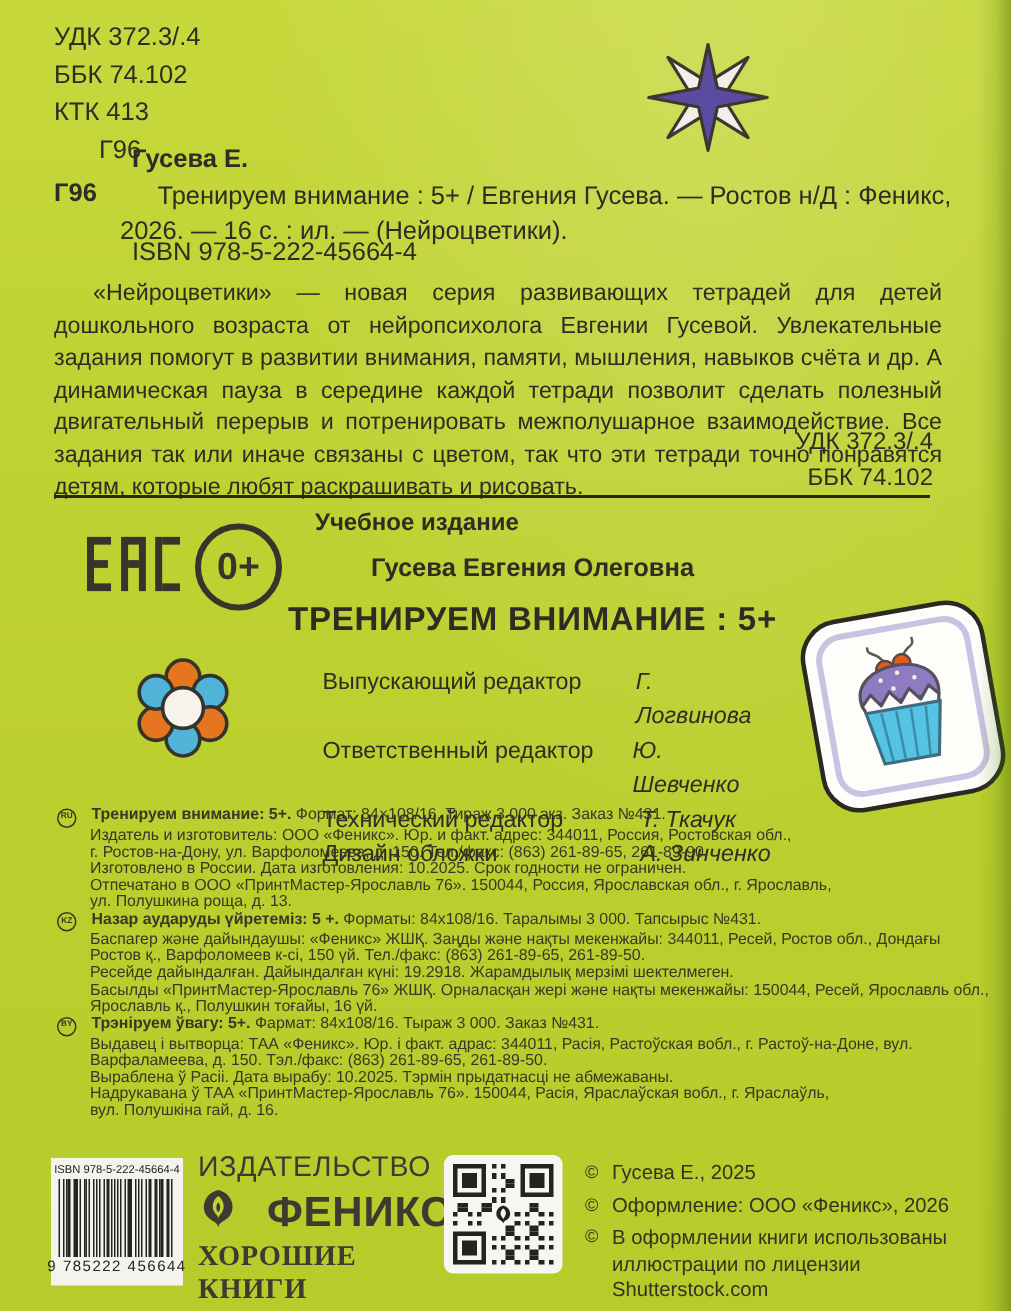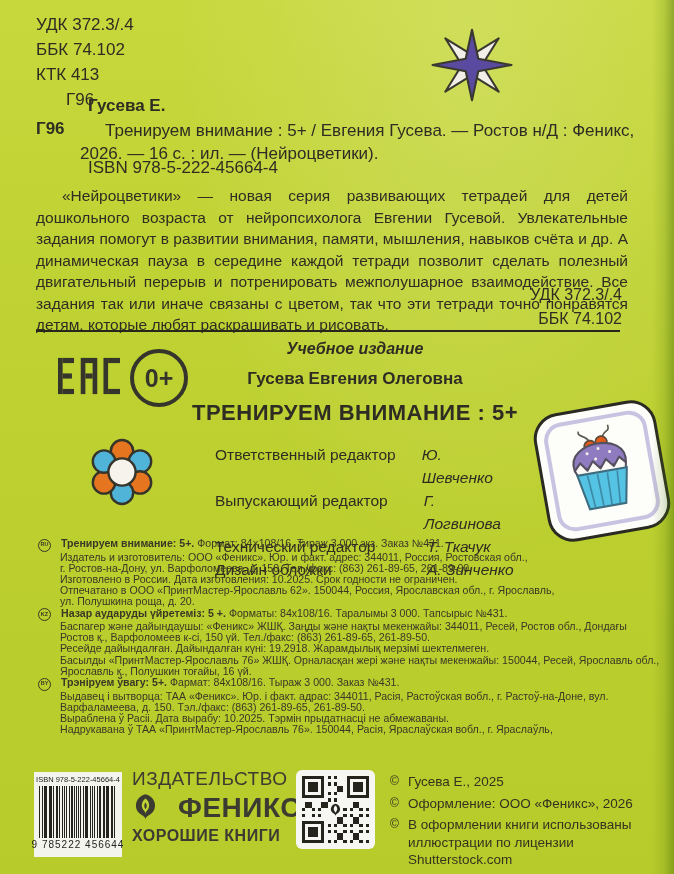--- a/index.html
+++ b/index.html
@@ -28,21 +28,21 @@
          padding-left:28px;text-indent:25px;box-sizing:border-box;}
   .isbn{top:158px;left:88px;font-size:17px;}
   .annotation{top:185px;left:36px;width:592px;font-size:15.5px;line-height:21.5px;
               text-align:justify;text-indent:26px;}
   .udk-right{top:283px;left:300px;width:322px;text-align:right;font-size:16px;line-height:24px;}
   .rule{top:330px;left:36px;width:584px;height:2px;background:#26261d;}
   
   .eac{top:347px;left:58px;width:62px;height:58px;}
   .age-circle{top:349px;left:130px;width:50px;height:50px;border:4px solid #35352c;border-radius:50%;
               display:flex;align-items:center;justify-content:center;font-size:25px;font-weight:bold;color:#35352c;}
-  .edition-type{top:340px;left:210px;width:290px;text-align:center;font-size:16px;font-style:italic;font-weight:600;}
+  .edition-type{top:340px;left:210px;width:290px;font-size:16px;font-weight:600;}
   .author-full{top:369px;left:185px;width:340px;text-align:center;font-size:17px;font-weight:bold;}
   .book-title{top:400px;left:135px;width:440px;text-align:center;font-size:22px;font-weight:bold;letter-spacing:0.5px;}
   .flower{top:432px;left:82px;width:80px;height:80px;}
   .staff{top:443px;left:215px;width:300px;font-size:15.5px;line-height:23px;}
   .staff-row{display:flex;}
   .staff-role{width:212px;}
   .staff-name{font-style:italic;}
   .cupcake-card{top:406px;left:540px;width:118px;height:124px;background:#fdfdfa;border:3px solid #2a2a22;
                 border-radius:26px;transform:rotate(-10deg);box-shadow:0 0 0 0;}
   .cupcake-inner{position:absolute;inset:7px;border:4px solid #c9c3e2;border-radius:18px;}
@@ -60,21 +60,21 @@
   .barcode-box{top:772px;left:34px;width:88px;height:85px;background:#f4f4ef;display:flex;
                flex-direction:column;align-items:center;padding:3px 4px;box-sizing:border-box;}
   .barcode-isbn{font-size:7.5px;white-space:nowrap;color:#222;}
   .bars{height:52px;width:78px;margin-top:2px;display:flex;align-items:stretch;}
   .bars span{background:#24241d;display:block;height:100%;}
   .barcode-digits{font-size:10px;letter-spacing:1px;white-space:nowrap;color:#222;margin-top:1px;}
   .publisher{top:768px;left:132px;width:165px;color:#3b3b31;}
   .pub-line1{font-size:19px;font-weight:500;letter-spacing:0.5px;}
   .pub-line2{display:flex;align-items:center;margin-top:2px;}
   .pub-name{font-size:28px;font-weight:bold;letter-spacing:0.5px;margin-left:19px;}
-  .pub-line3{font-size:16px;font-weight:bold;letter-spacing:0.5px;margin-top:3px;}
+  .pub-line3{font-size:19px;font-weight:bold;letter-spacing:0.5px;margin-top:3px;font-family:Liberation Serif, serif;}
   .qr-box{top:770px;left:296px;width:79px;height:79px;background:#f6f6f2;border-radius:6px;
           display:flex;align-items:center;justify-content:center;}
   .qr-grid{position:relative;width:67px;height:67px;}
   .qr-grid i{position:absolute;background:#24241d;}
   .qr-center{position:absolute;left:25px;top:25px;width:17px;height:17px;background:#f6f6f2;
              display:flex;align-items:center;justify-content:center;}
   .copyrights{top:773px;left:390px;width:272px;font-size:13.5px;line-height:17.5px;color:#33331f;}
   .cp-row{display:flex;margin-bottom:4px;}
   .cp-sym{flex:0 0 18px;font-size:12px;}
   .cp-text{flex:1;}
@@ -142,26 +142,26 @@
         <circle cx="50" cy="76" r="14" fill="#4fb4d8"></circle>
         <circle cx="27.5" cy="63" r="14" fill="#e5761f"></circle>
         <circle cx="27.5" cy="37" r="14" fill="#4fb4d8"></circle>
         <circle cx="50" cy="50" r="17" fill="#f5f3ec"></circle>
       </g>
     </svg>
   </div>
 
   <div class="abs staff" id="staff">
       <div class="staff-row">
+        <span class="staff-role">Выпускающий редактор</span>
+        <span class="staff-name">Г. Логвинова</span>
+      </div>
+      <div class="staff-row">
         <span class="staff-role">Ответственный редактор</span>
         <span class="staff-name">Ю. Шевченко</span>
-      </div>
-      <div class="staff-row">
-        <span class="staff-role">Выпускающий редактор</span>
-        <span class="staff-name">Г. Логвинова</span>
       </div>
       <div class="staff-row">
         <span class="staff-role">Технический редактор</span>
         <span class="staff-name">Т. Ткачук</span>
       </div>
       <div class="staff-row">
         <span class="staff-role">Дизайн обложки</span>
         <span class="staff-name">А. Зинченко</span>
       </div>
     </div>
@@ -193,22 +193,22 @@
 
   <div class="abs imprint" id="imprint">
       <div class="imprint-block">
         <div class="imprint-line first">
           <span class="badge">RU</span>
           <span><span class="b">Тренируем внимание: 5+.</span> Формат: 84×108/16. Тираж 3 000 экз. Заказ №431.</span>
         </div>
         <div class="imprint-line">Издатель и изготовитель: ООО «Феникс». Юр. и факт. адрес: 344011, Россия, Ростовская обл.,</div>
         <div class="imprint-line">г. Ростов-на-Дону, ул. Варфоломеева, д. 150. Тел./факс: (863) 261-89-65, 261-89-90.</div>
         <div class="imprint-line">Изготовлено в России. Дата изготовления: 10.2025. Срок годности не ограничен.</div>
-        <div class="imprint-line">Отпечатано в ООО «ПринтМастер-Ярославль 62». 150044, Россия, Ярославская обл., г. Ярославль,</div>
-        <div class="imprint-line">ул. Полушкина роща, д. 20.</div>
+        <div class="imprint-line">Отпечатано в ООО «ПринтМастер-Ярославль 76». 150044, Россия, Ярославская обл., г. Ярославль,</div>
+        <div class="imprint-line">ул. Полушкина роща, д. 13.</div>
       </div>
       <div class="imprint-block">
         <div class="imprint-line first">
           <span class="badge">KZ</span>
           <span><span class="b">Назар аударуды үйретеміз: 5 +.</span> Форматы: 84х108/16. Таралымы 3 000. Тапсырыс №431.</span>
         </div>
         <div class="imprint-line">Баспагер және дайындаушы: «Феникс» ЖШҚ. Заңды және нақты мекенжайы: 344011, Ресей, Ростов обл., Дондағы</div>
         <div class="imprint-line">Ростов қ., Варфоломеев к-сі, 150 үй. Тел./факс: (863) 261-89-65, 261-89-50.</div>
         <div class="imprint-line">Ресейде дайындалған. Дайындалған күні: 19.2918. Жарамдылық мерзімі шектелмеген.</div>
         <div class="imprint-line">Басылды «ПринтМастер-Ярославль 76» ЖШҚ. Орналасқан жері және нақты мекенжайы: 150044, Ресей, Ярославль обл.,</div>
@@ -216,20 +216,21 @@
       </div>
       <div class="imprint-block">
         <div class="imprint-line first">
           <span class="badge">BY</span>
           <span><span class="b">Трэніруем ўвагу: 5+.</span> Фармат: 84х108/16. Тыраж 3 000. Заказ №431.</span>
         </div>
         <div class="imprint-line">Выдавец і вытворца: ТАА «Феникс». Юр. і факт. адрас: 344011, Расія, Растоўская вобл., г. Растоў-на-Доне, вул.</div>
         <div class="imprint-line">Варфаламеева, д. 150. Тэл./факс: (863) 261-89-65, 261-89-50.</div>
         <div class="imprint-line">Выраблена ў Расіі. Дата вырабу: 10.2025. Тэрмін прыдатнасці не абмежаваны.</div>
         <div class="imprint-line">Надрукавана ў ТАА «ПринтМастер-Ярославль 76». 150044, Расія, Яраслаўская вобл., г. Яраслаўль,</div>
+        <div class="imprint-line">вул. Полушкіна гай, д. 16.</div>
       </div>
     </div>
 
   <div class="abs barcode-box">
     <div class="barcode-isbn">ISBN 978-5-222-45664-4</div>
     <div class="bars" id="bars">
         <span style="width: 2px; margin-right: 2px; height: 100%;"></span>
         <span style="width: 1px; margin-right: 1px;"></span>
         <span style="width: 1px; margin-right: 1px;"></span>
         <span style="width: 2px; margin-right: 2px;"></span>

